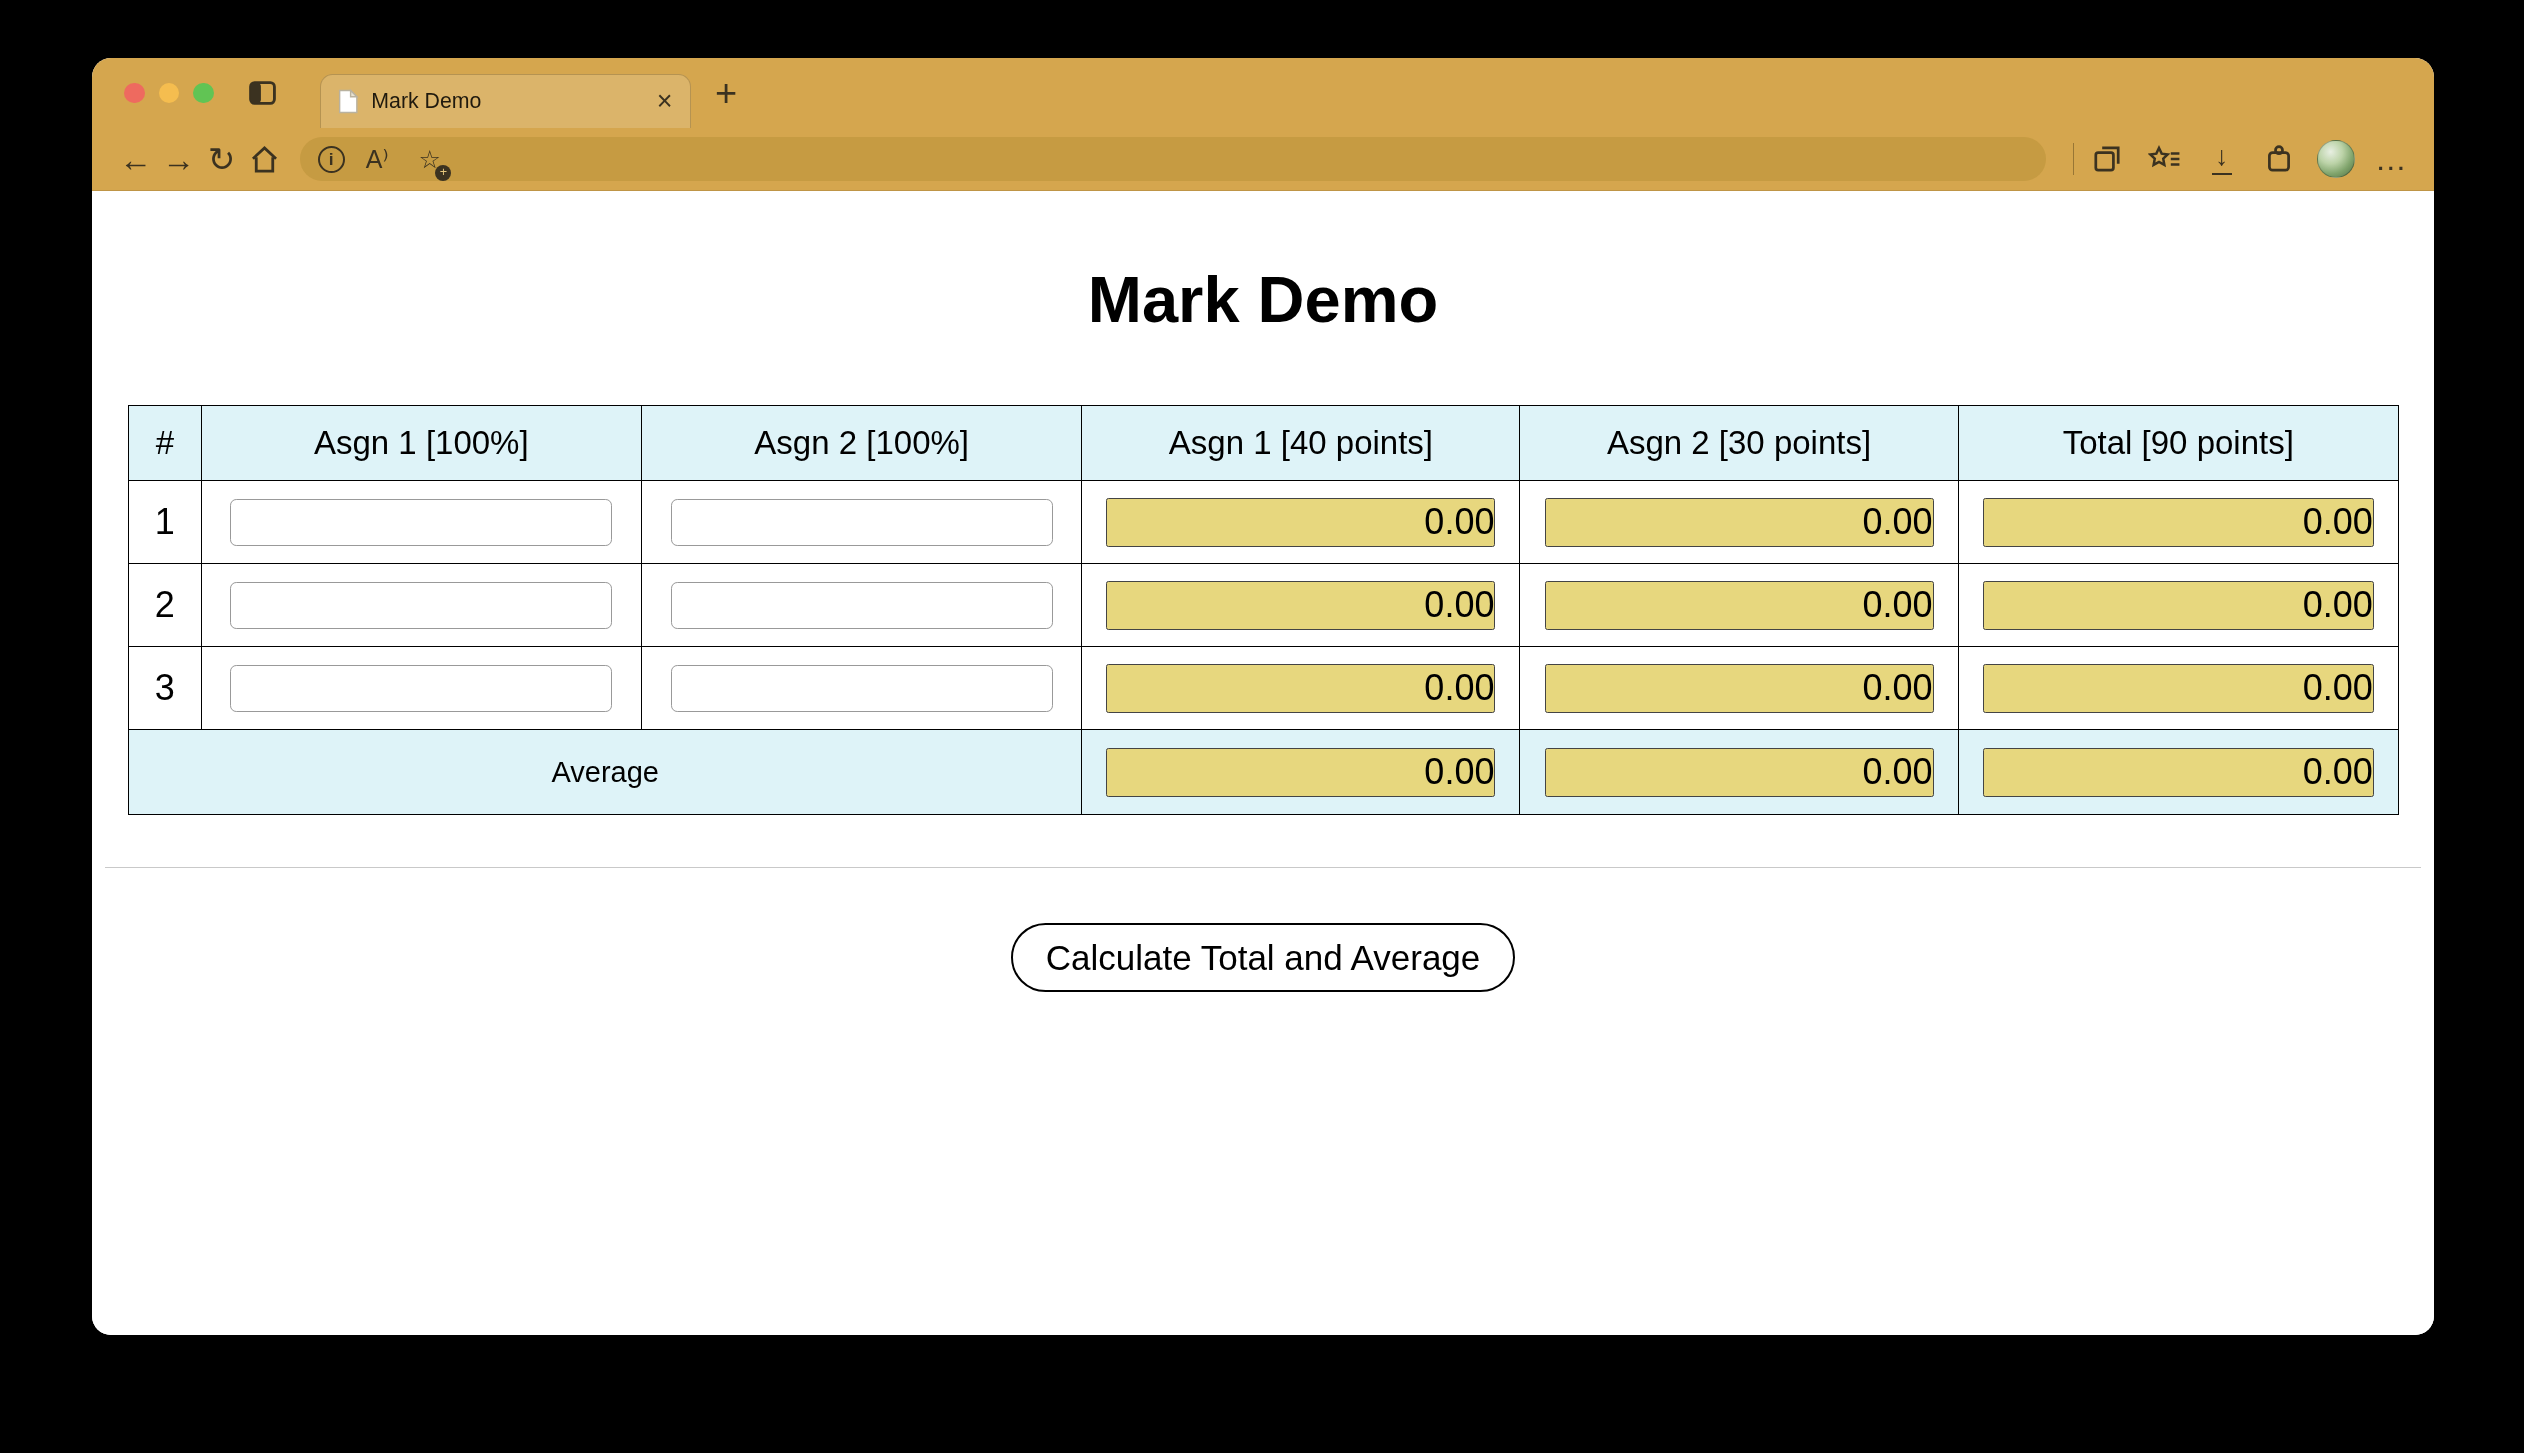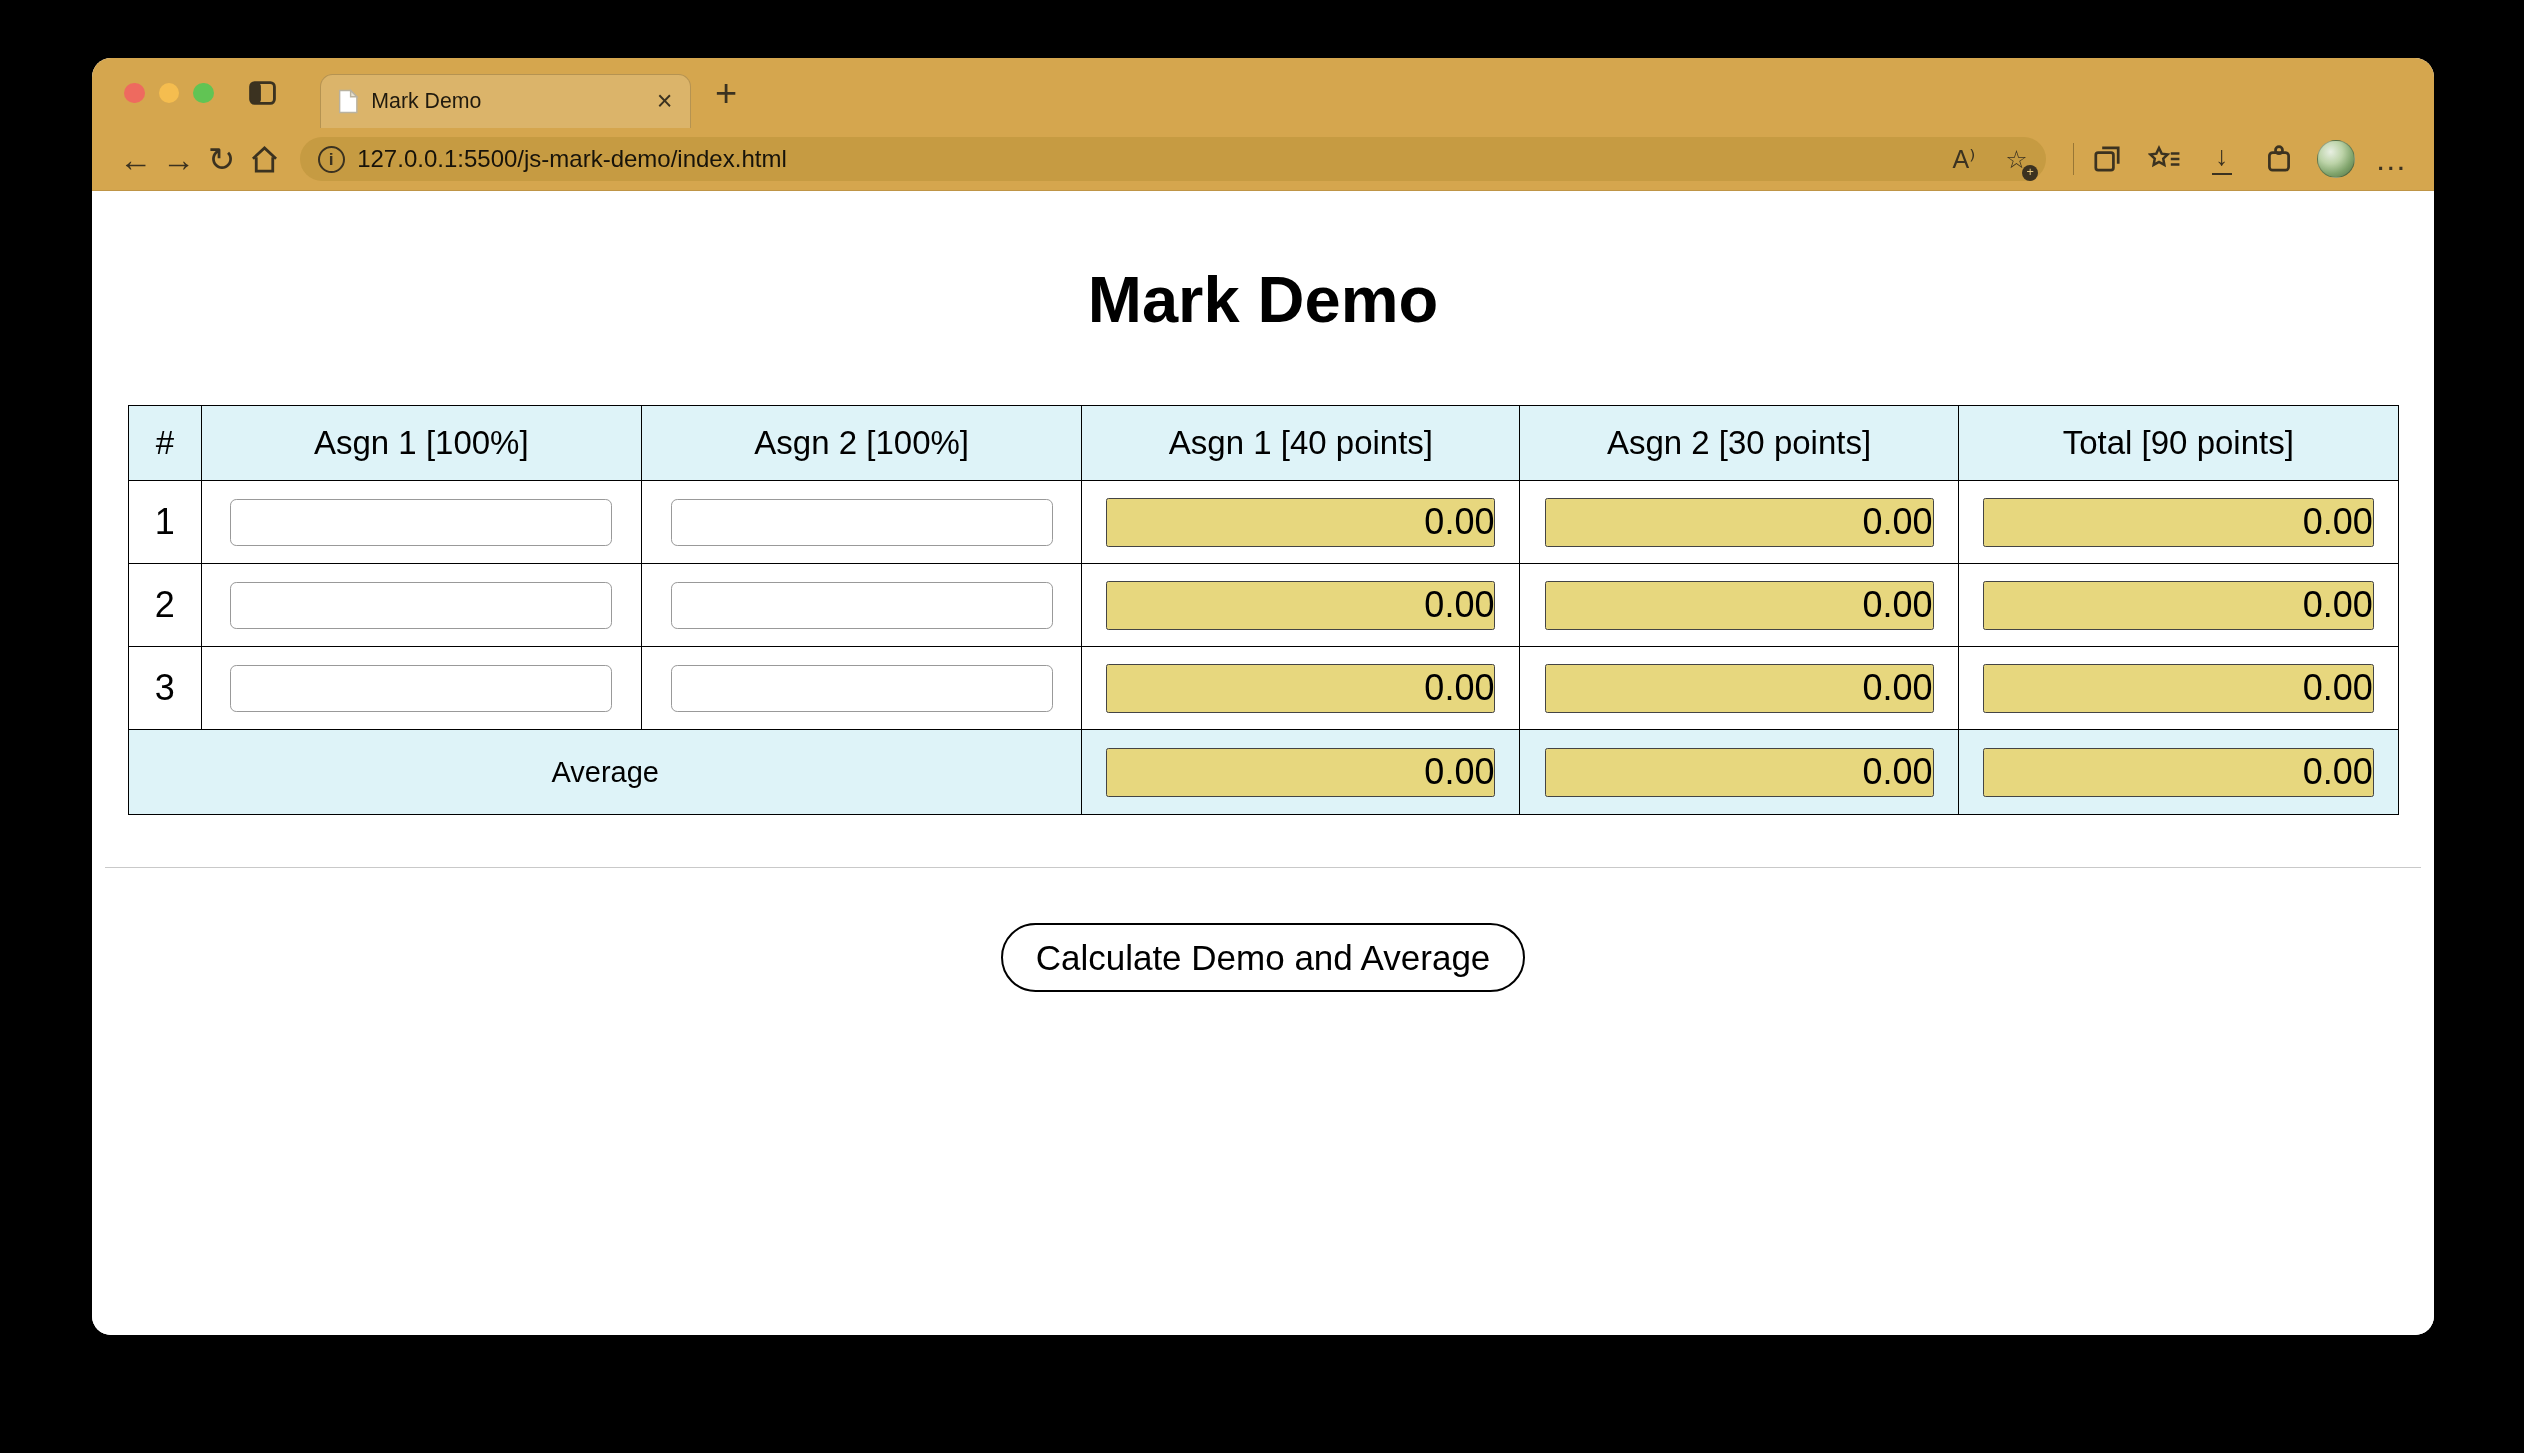--- a/index.html
+++ b/index.html
@@ -119,21 +119,20 @@
             <path d="M3 9.5 10 3l7 6.5"></path>
               <path d="M5 8.7V17h10V8.7"></path>
           </svg>
         </span>
       </div>
 
       <div class="urlbar">
         <span class="info-circle">
             <span>i</span>
           </span>
-        <span class="url-text">127.0.0.1:5500/js-mark-demo/index.html</span>
         <span class="pill-icon">
             <span class="glyph">A⁾</span>
           </span>
         <span class="pill-icon">
           <span class="glyph">☆</span>
           <span class="star-badge">+</span>
         </span>
       </div>
 
       <div class="tb-divider"></div>
@@ -225,19 +224,19 @@
             <td class="out-cell"><input type="text" readonly="" class="mark-output" value="0.00" style=""></td>
             <td class="out-cell"><input type="text" readonly="" class="mark-output" value="0.00" style=""></td>
             <td class="out-cell"><input type="text" readonly="" class="mark-output" value="0.00" style=""></td>
           </tr>
         </tbody>
       </table>
 
       <hr class="rule">
 
       <div class="button-row">
-        <button class="calc">Calculate Demo and Average</button>
+        <button class="calc">Calculate Total and Average</button>
       </div>
     </div>
 
   </div>
 </div>
 
 
 </body></html>

